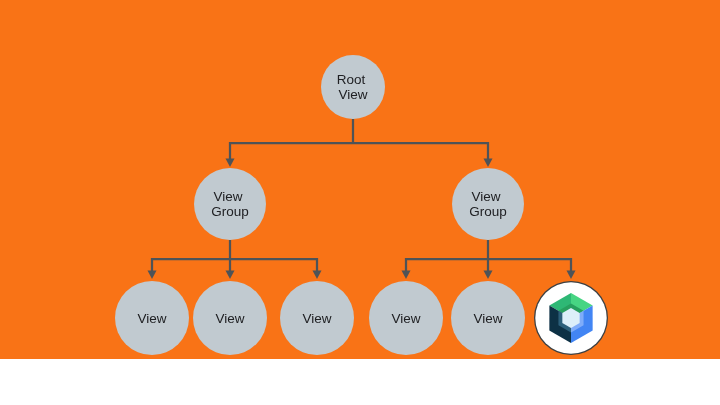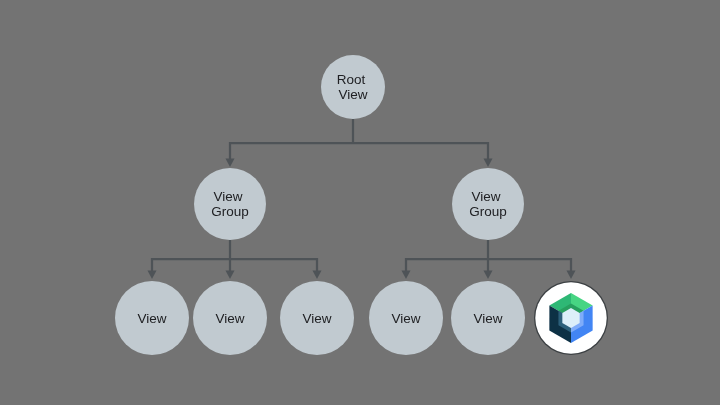--- a/index.html
+++ b/index.html
@@ -1,18 +1,18 @@
 <!DOCTYPE html>
 <html><head>
 <meta charset="utf-8">
 <style>
   html, body { margin: 0; padding: 0; background: #ffffff; }
   .stage {
-    width: 720px; height: 405px;
-    background: #737373;
+    width: 720px; height: 359px;
+    background: #f97316;
     position: relative;
     font-family: "Liberation Sans", sans-serif;
     overflow: hidden;
     text-decoration: underline;
   }
   svg { display: block; }
   text {
     font-family: "Liberation Sans", sans-serif;
     font-size: 13.5px;
     text-anchor: middle;

